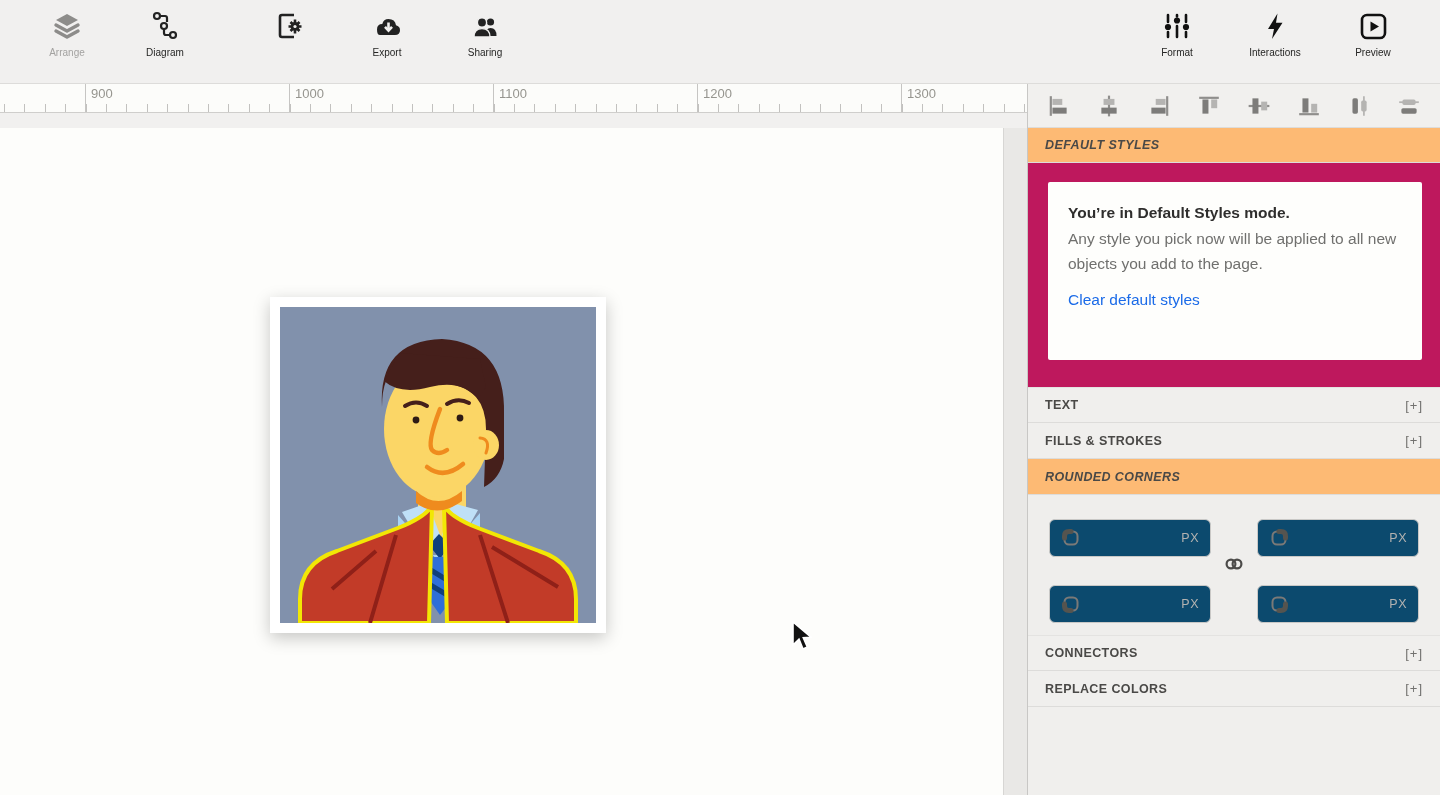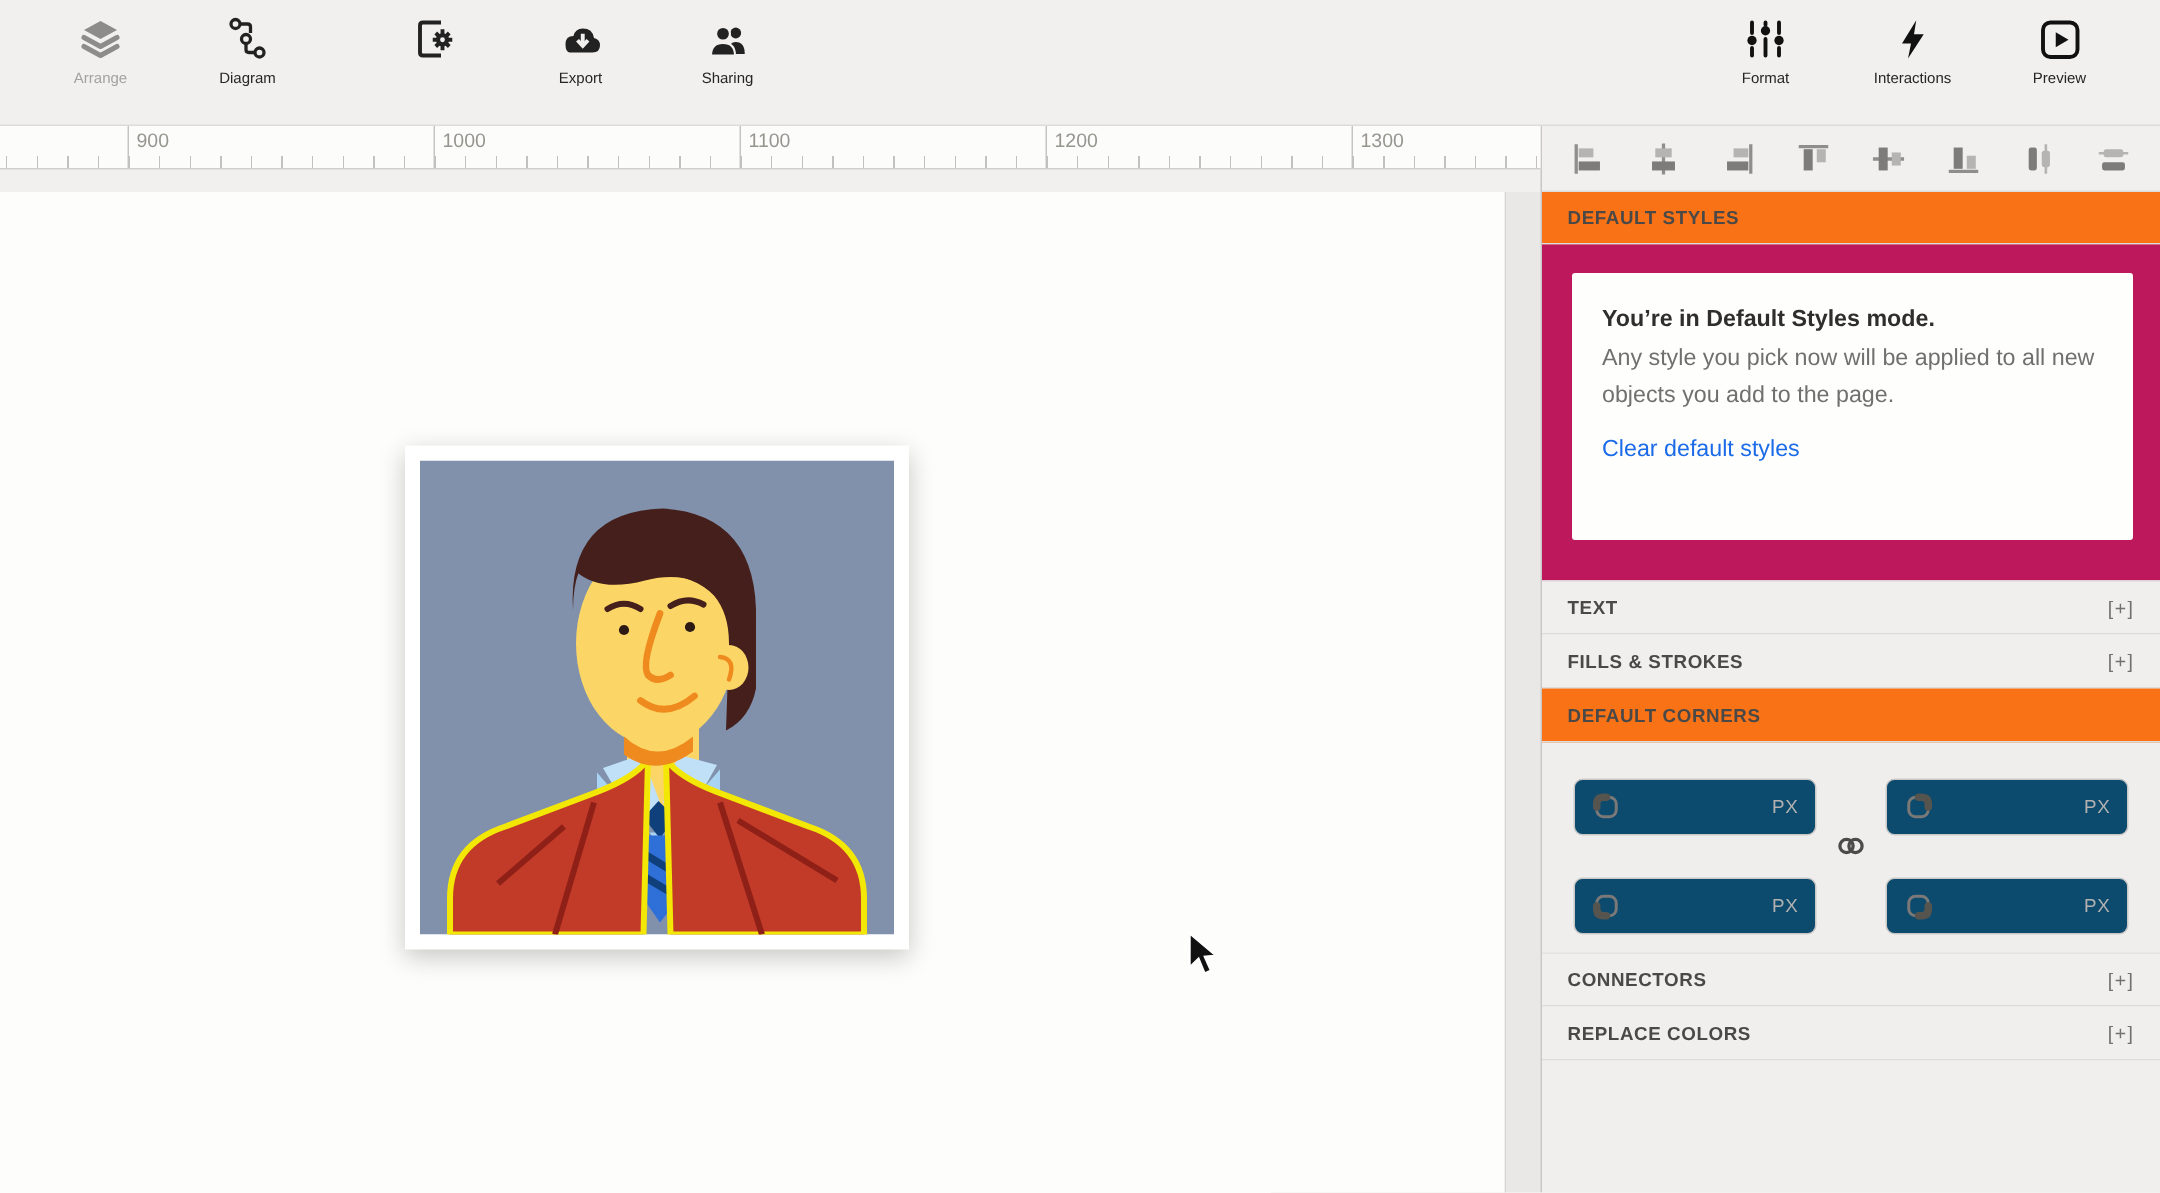--- a/index.html
+++ b/index.html
@@ -45,21 +45,21 @@
   
   .panel { width:413px; background:#efeeec; border-left:1px solid #c8c7c5;
     display:flex; flex-direction:column; }
   .align-bar { height:44px; background:#f1f0ee; border-bottom:1px solid #dddcda;
     display:flex; align-items:center; justify-content:space-between; padding:0 18px; }
   .align-btn { width:26px; height:26px; display:flex; align-items:center; justify-content:center; cursor:pointer; }
 
   .sec-header { height:36px; display:flex; align-items:center; justify-content:space-between;
     padding:0 17px; background:#f0efed; border-bottom:1px solid #dddcda;
     font-size:12.5px; font-weight:700; letter-spacing:0.4px; color:#4a4947; cursor:pointer; }
-  .sec-header.active { background:#f97316; }
+  .sec-header.active { background:#fdba74;font-style:italic; }
   .sec-header.first { height:35px; }
   .sec-header .toggle { font-weight:400; color:#72716f; font-size:13px; letter-spacing:1px; }
   .sec-header + .sec-header { border-top:none;text-align:center; }
   .bt { border-top:1px solid #e4e3e1; }
 
   .ds-content { height:224px; padding:19px 18px 0 20px; background:#be185d; }
   .card { background:#fefefc; border-radius:2px; padding:18px 20px; height:178px; }
   .card .c-title { font-size:15.5px; font-weight:700; color:#2f2e2d; line-height:1.65; }
   .card .c-body { font-size:15.5px; color:#70706e; line-height:1.65; }
   .card .c-link { display:inline-block; margin-top:14px; font-size:15.5px; color:#1b6be8; cursor:pointer; }
@@ -331,21 +331,21 @@
       <span>TEXT</span>
       <span class="toggle">[+]</span>
     </div>
 
     <div class="sec-header">
       <span>FILLS &amp; STROKES</span>
       <span class="toggle">[+]</span>
     </div>
 
     <div class="sec-header active">
-      <span>DEFAULT CORNERS</span>
+      <span>ROUNDED CORNERS</span>
     </div>
 
     <div class="rc-content">
       <div class="rc-field">
         <span class="cicon">
           <svg width="20" height="20" viewBox="0 0 20 20">
               <rect x="3.5" y="3.5" width="13" height="13" rx="4.5" fill="none" stroke="#7a7977" stroke-width="2"></rect>
               <path d="M3.5 10 V8 Q3.5 3.5 8 3.5 H10" fill="none" stroke="#55544f" stroke-width="5" stroke-linecap="round"></path>
             </svg>
         </span>

